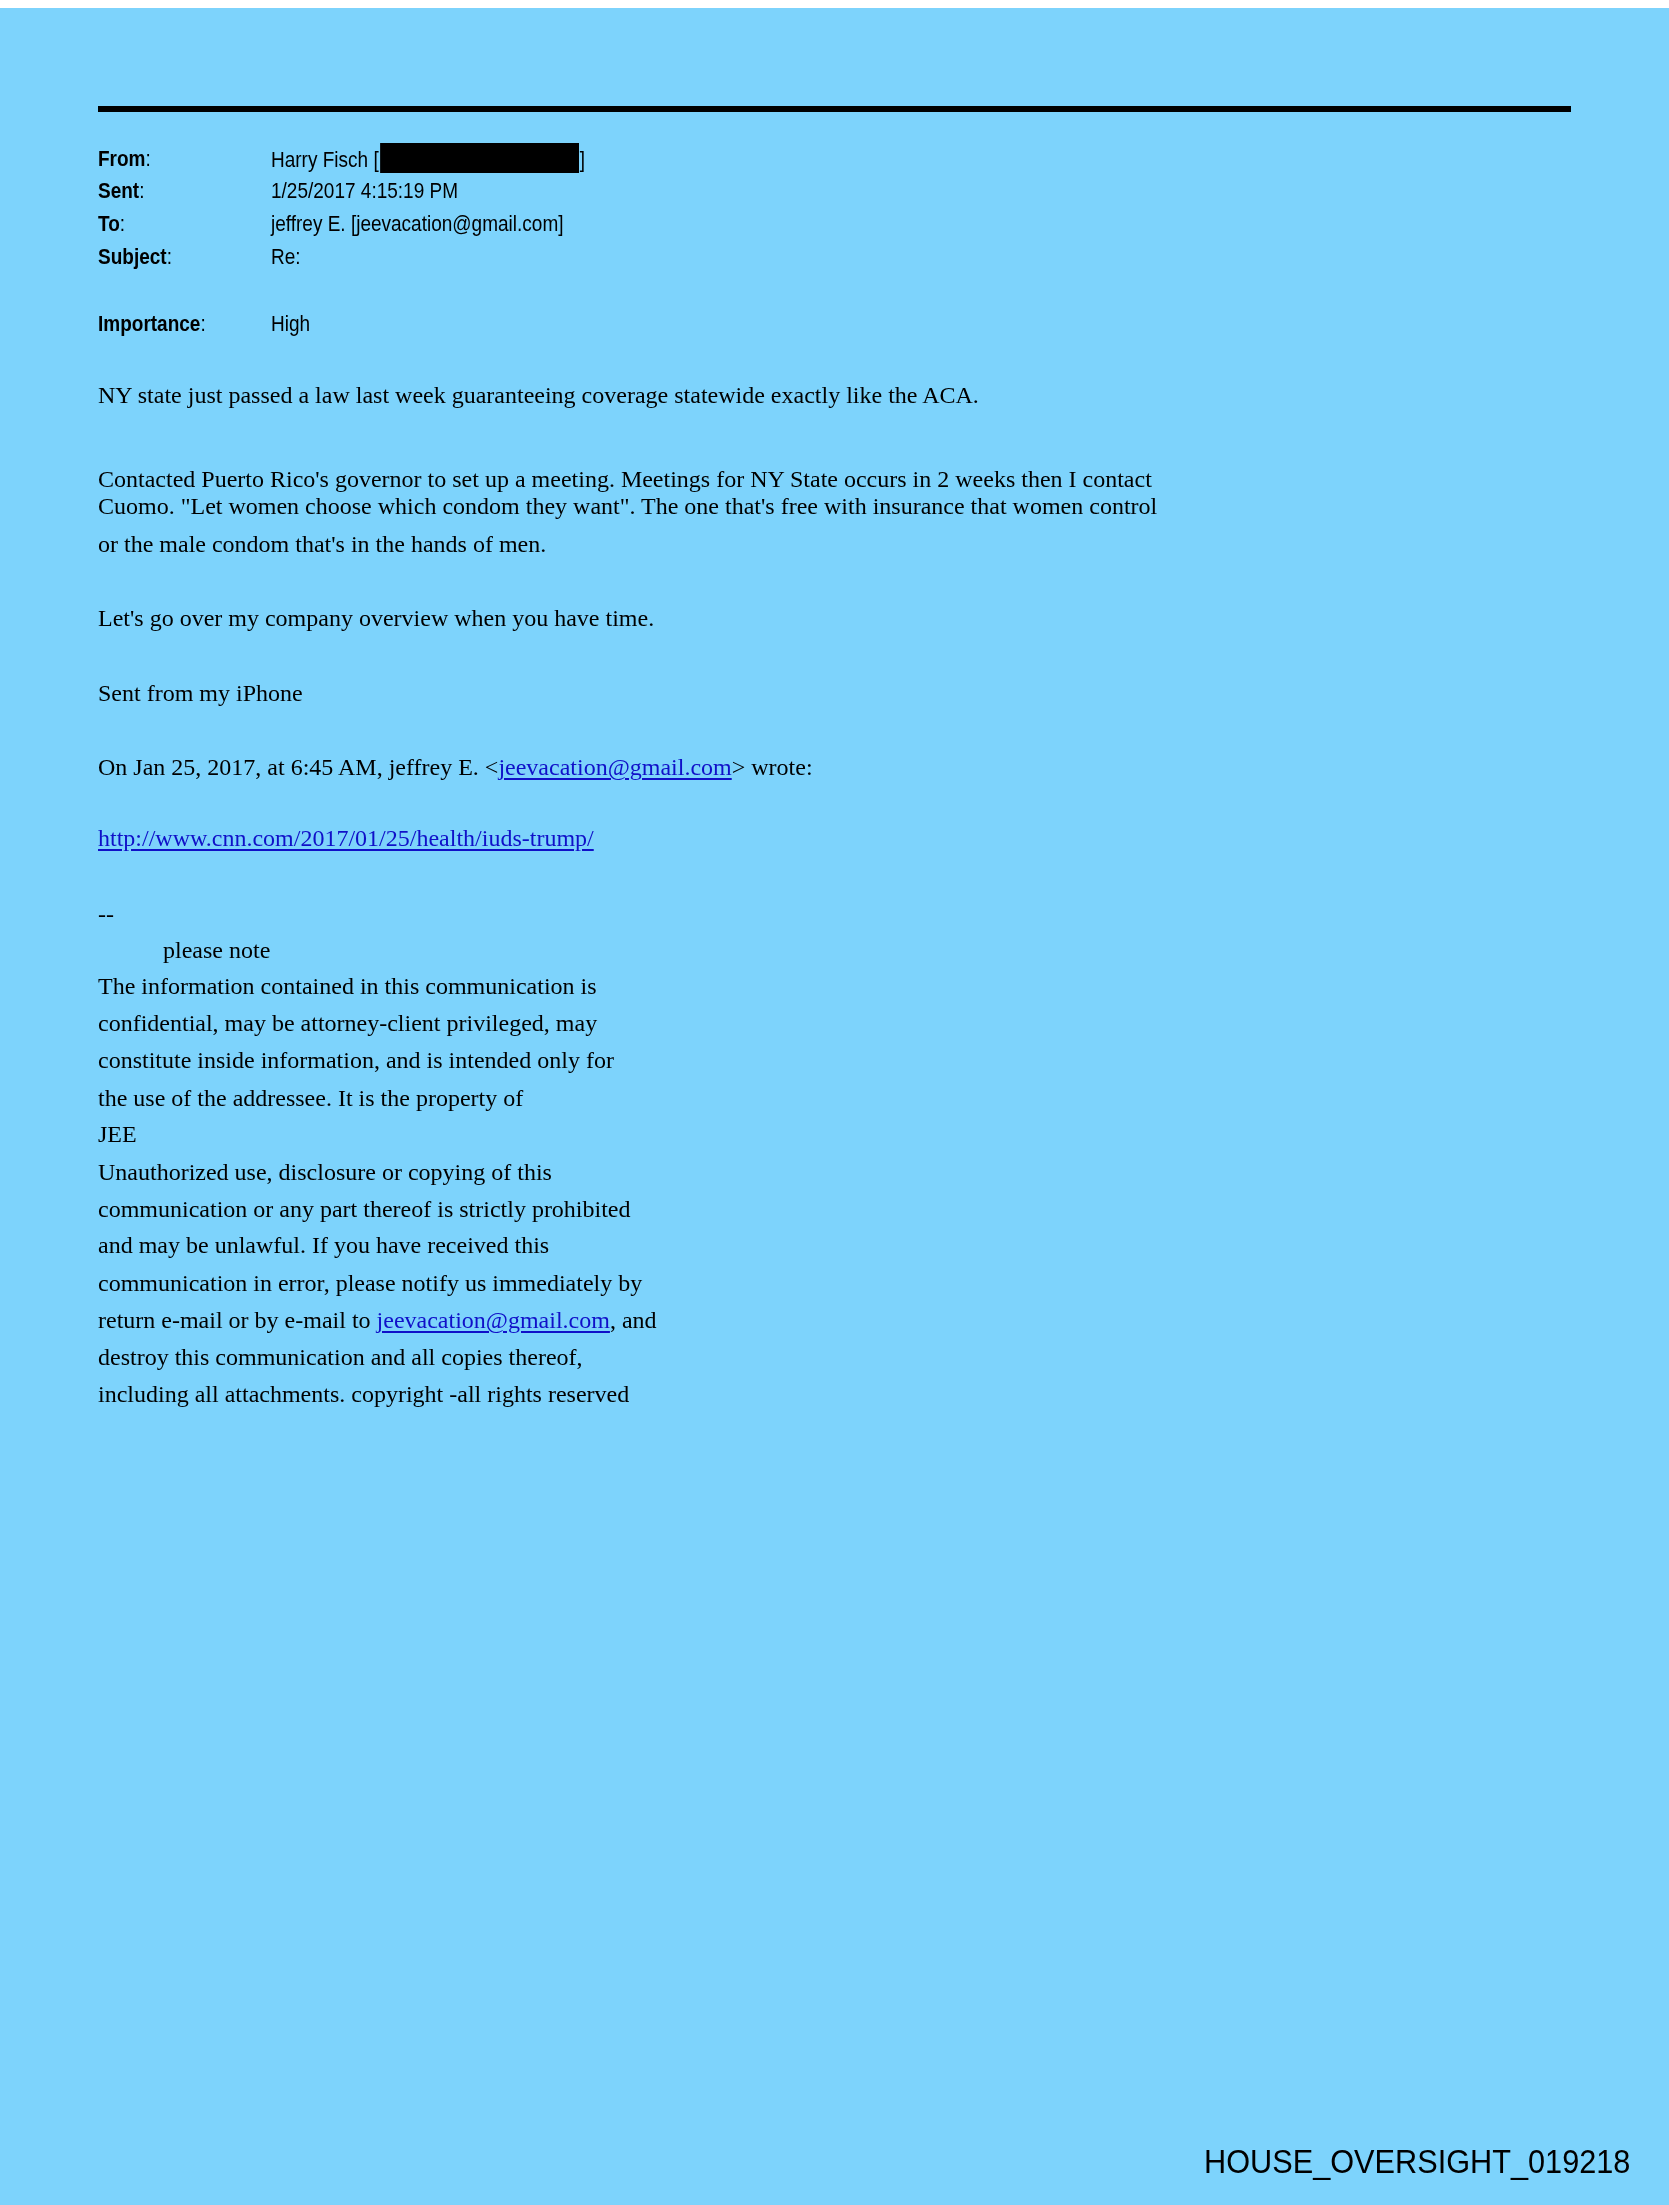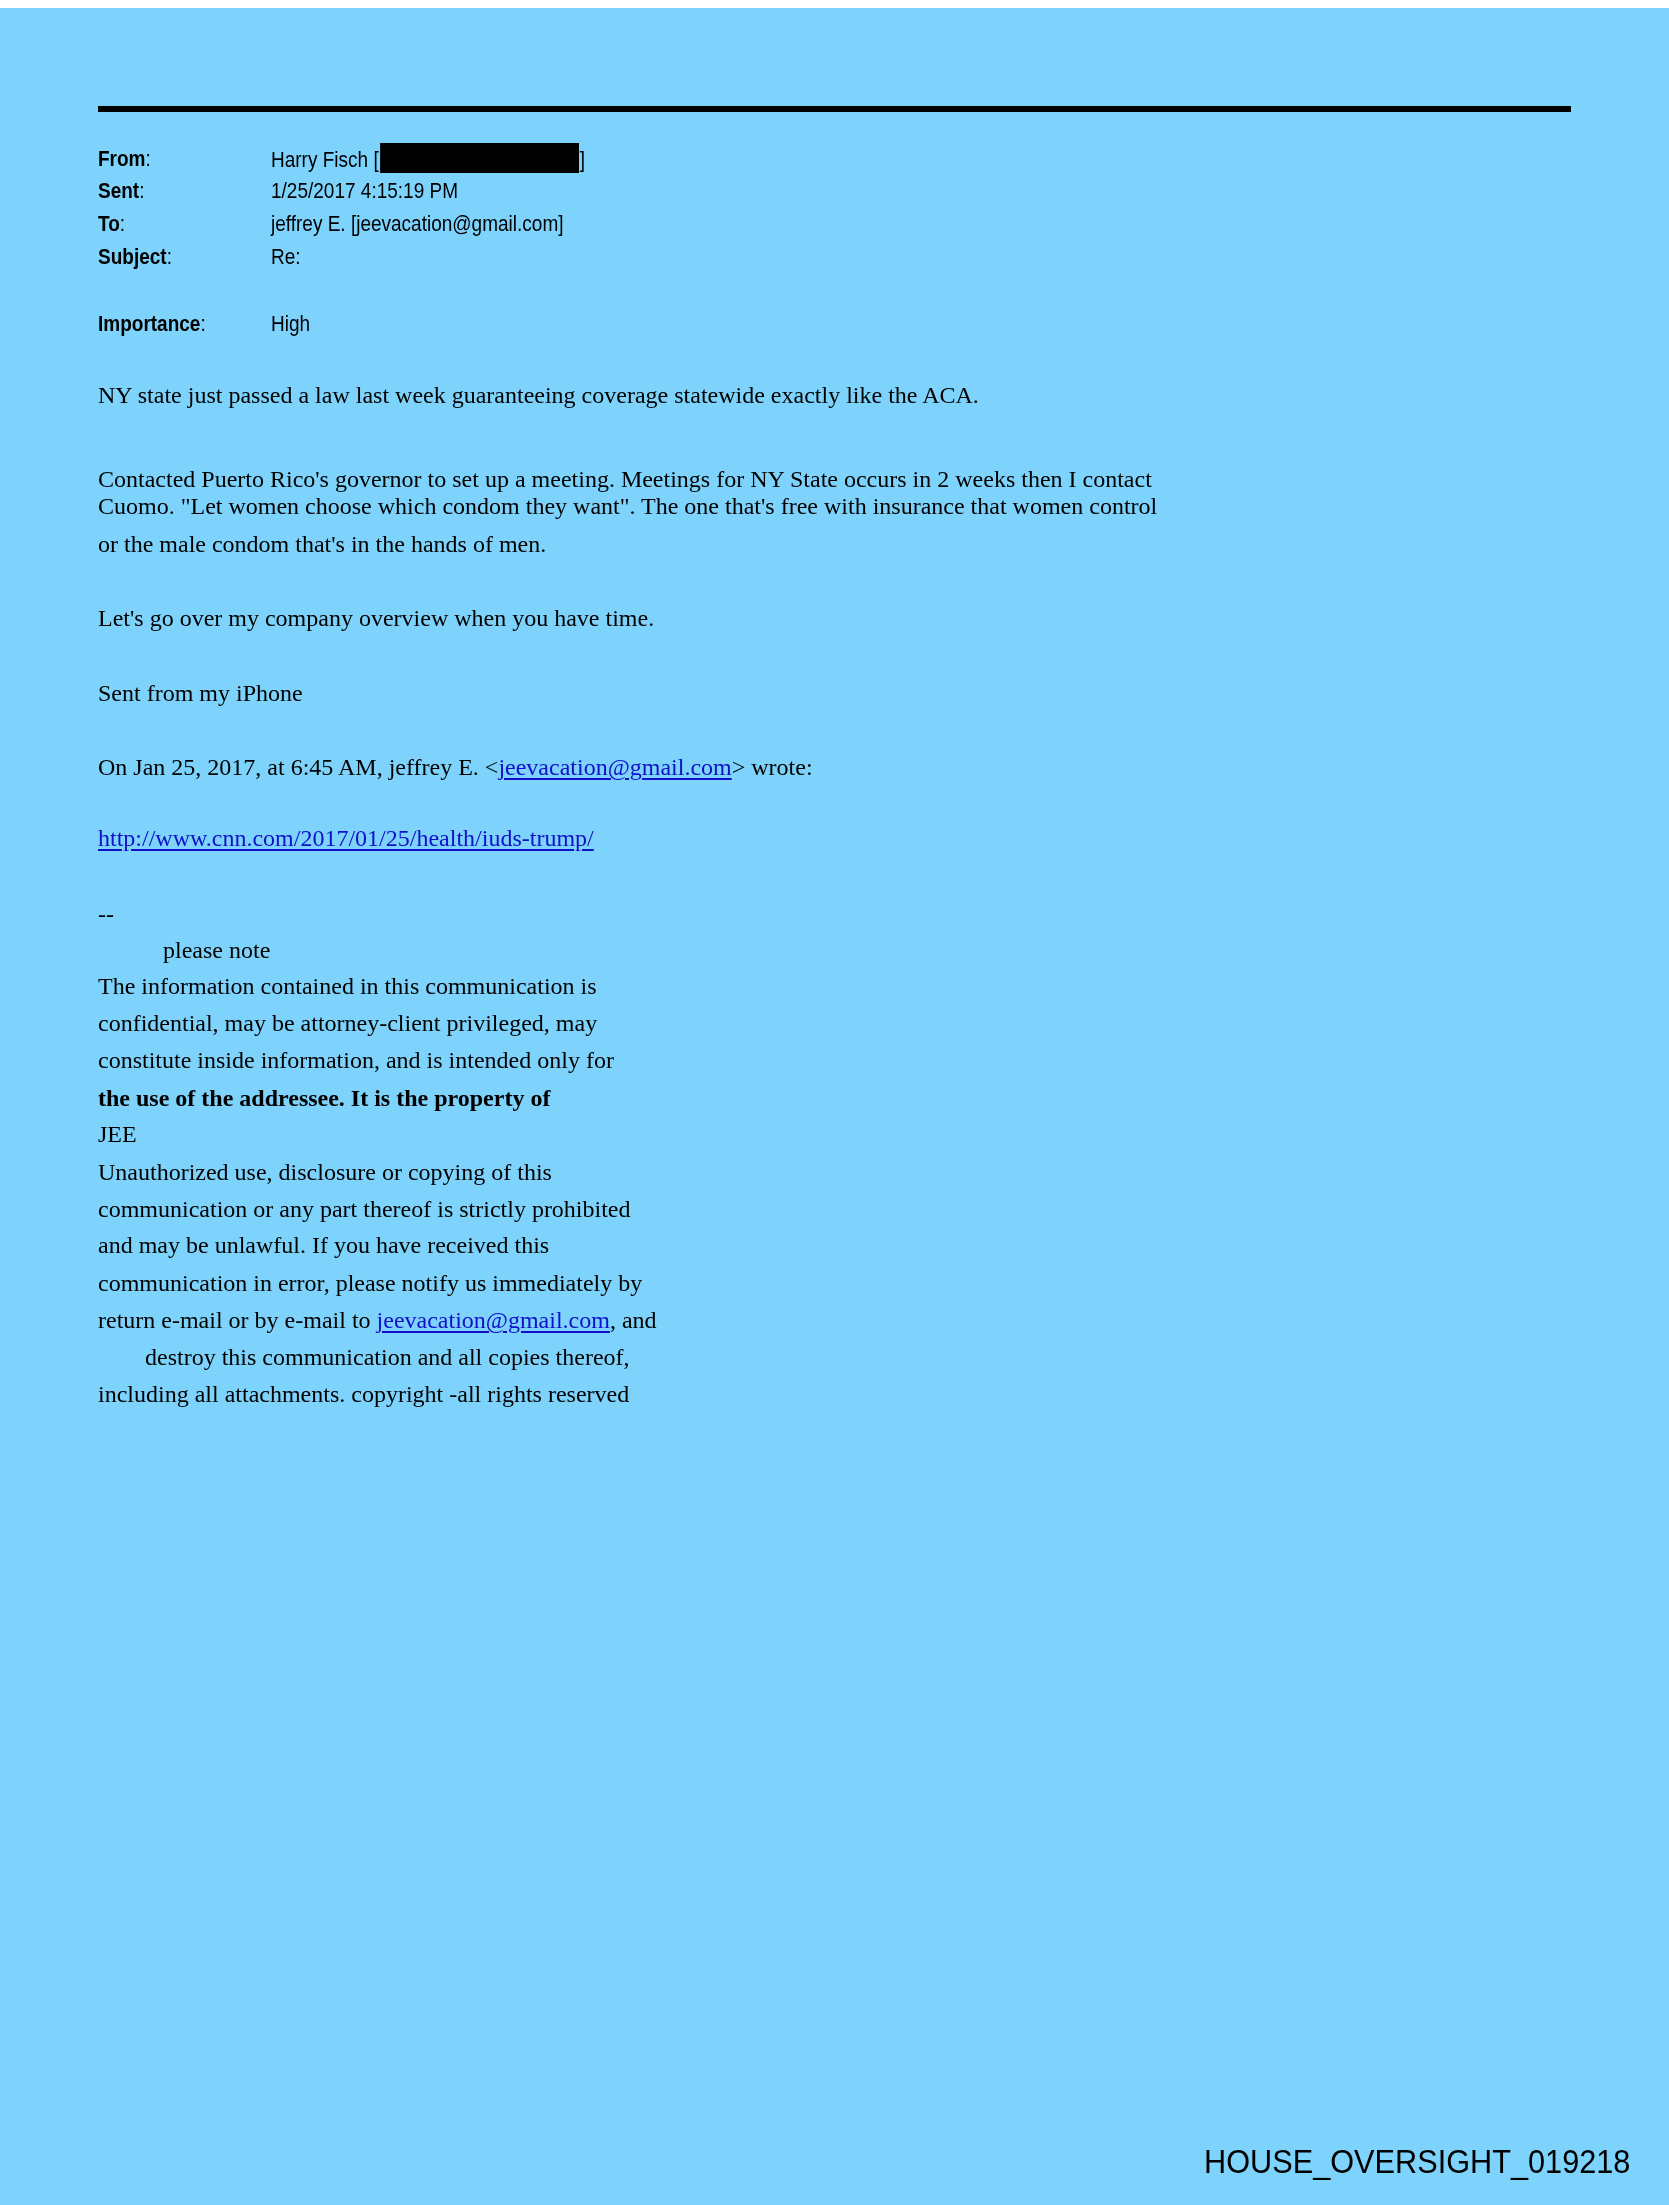--- a/index.html
+++ b/index.html
@@ -69,27 +69,27 @@
   <div class="body-line" style="top:741px;"><span>On Jan 25, 2017, at 6:45 AM, jeffrey E. &lt;</span><a class="link">jeevacation@gmail.com</a><span>&gt; wrote:</span></div>
 
   <div class="body-line" style="top:812px;"><a class="link">http://www.cnn.com/2017/01/25/health/iuds-trump/</a></div>
 
   <div class="body-line" style="top:888px;">--</div>
   <div class="body-line indent" style="top:924px;">please note</div>
 
   <div class="body-line" style="top:960px;">The information contained in this communication is</div>
   <div class="body-line" style="top:997px;">confidential, may be attorney-client privileged, may</div>
   <div class="body-line" style="top:1034px;">constitute inside information, and is intended only for</div>
-  <div class="body-line" style="top:1072px;font-weight:bold;">the use of the addressee. It is the property of</div>
+  <div class="body-line" style="top:1072px;">the use of the addressee. It is the property of</div>
   <div class="body-line" style="top:1108px;">JEE</div>
   <div class="body-line" style="top:1146px;">Unauthorized use, disclosure or copying of this</div>
   <div class="body-line" style="top:1183px;">communication or any part thereof is strictly prohibited</div>
   <div class="body-line" style="top:1219px;">and may be unlawful. If you have received this</div>
   <div class="body-line" style="top:1257px;">communication in error, please notify us immediately by</div>
 
   <div class="body-line" style="top:1294px;"><span>return e-mail or by e-mail to </span><a class="link">jeevacation@gmail.com</a><span>, and</span></div>
 
-  <div class="body-line" style="top:1331px;margin-left:47px;">destroy this communication and all copies thereof,</div>
+  <div class="body-line" style="top:1331px;">destroy this communication and all copies thereof,</div>
   <div class="body-line" style="top:1368px;">including all attachments. copyright -all rights reserved</div>
 
   <div class="footer-id">HOUSE_OVERSIGHT_019218</div>
 </div>
 
 
 </body></html>

